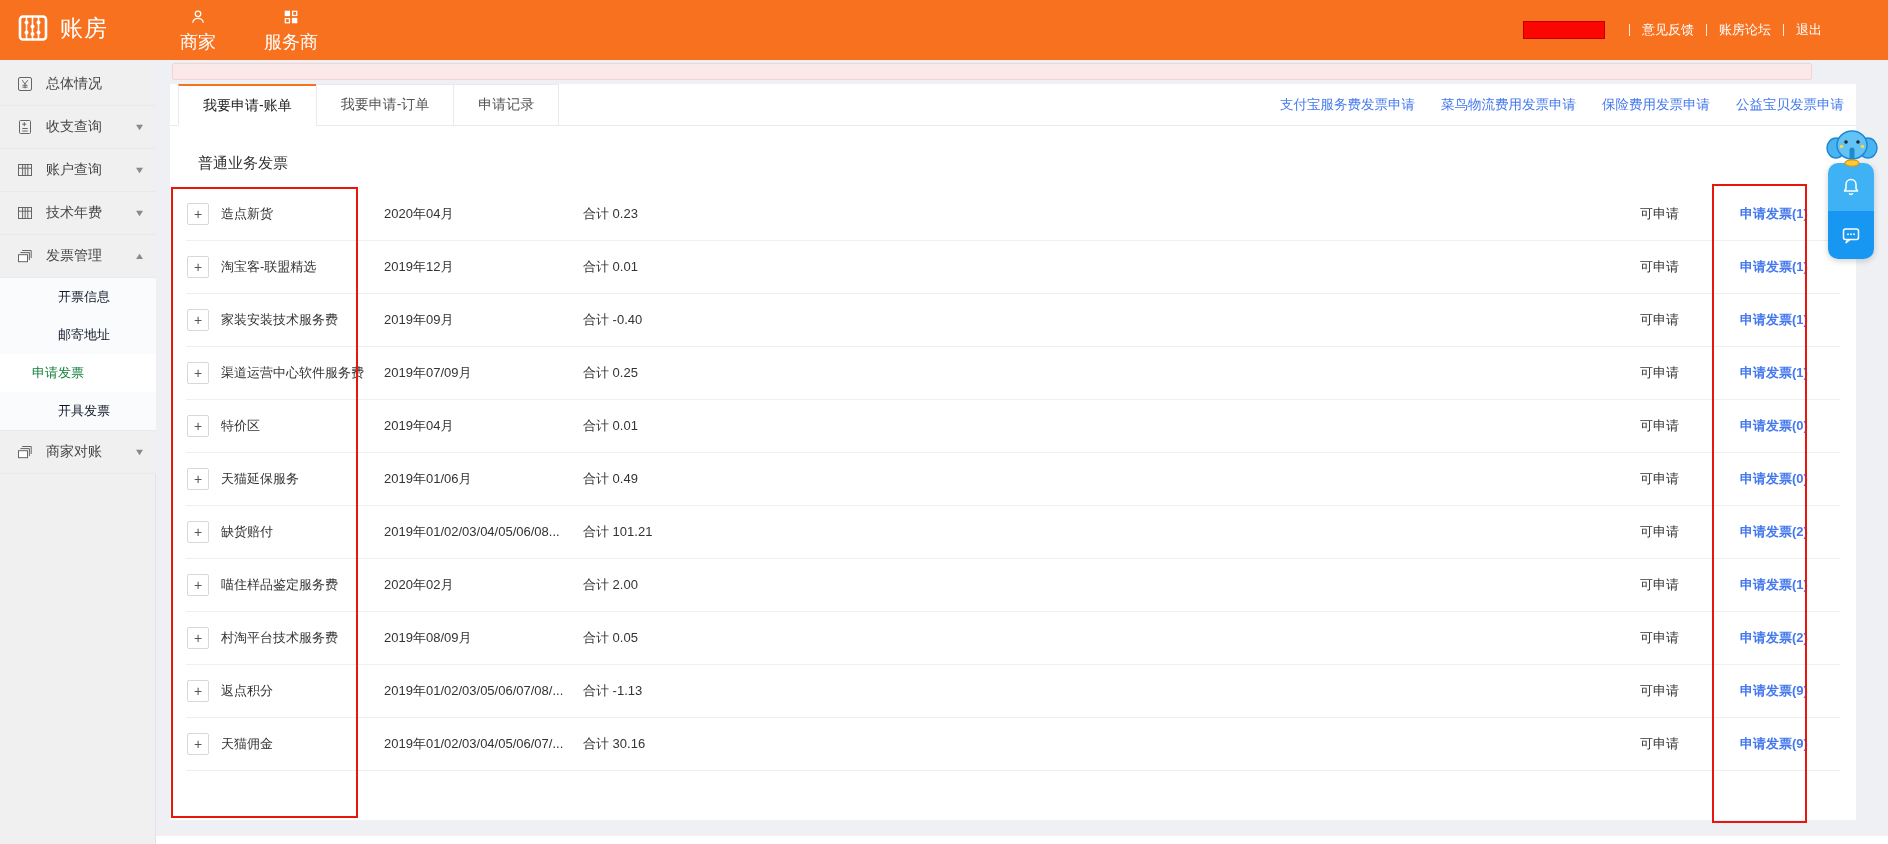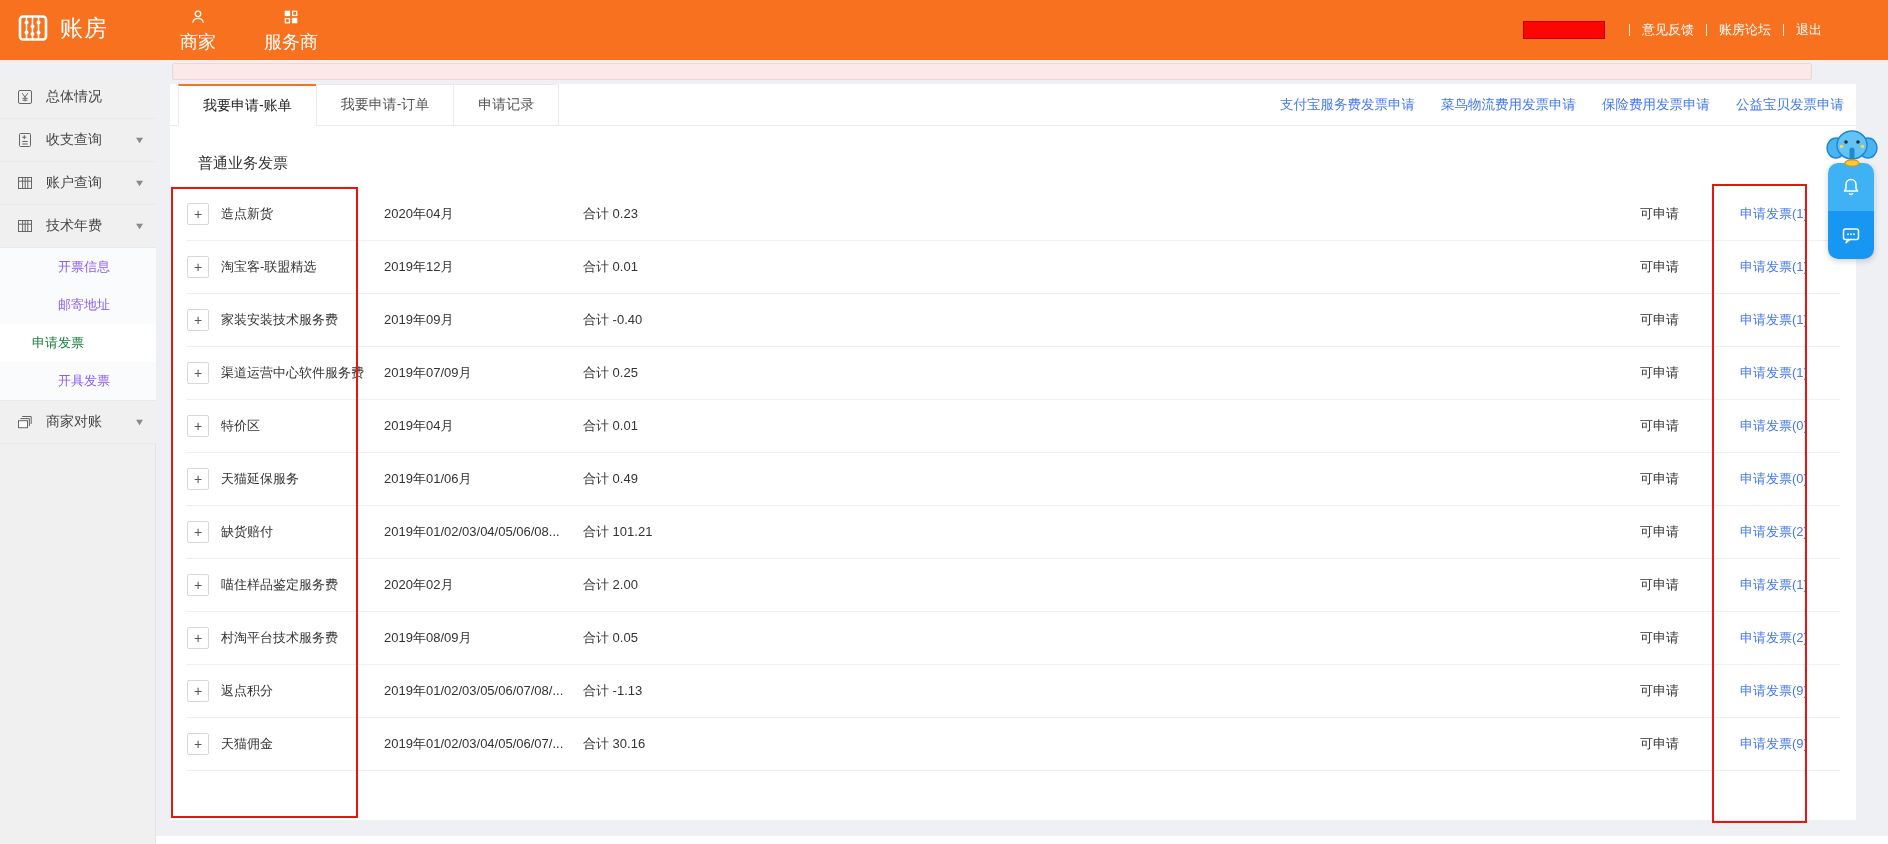--- a/index.html
+++ b/index.html
@@ -15,29 +15,29 @@
   .logo{margin-left:18px;display:flex;align-items:flex-start;gap:12px;}
   .logo .app-title{font-size:23px;letter-spacing:1px;}
   .hdr-nav{margin-left:72px;display:flex;gap:48px;}
   .hdr-nav-item{display:flex;flex-direction:column;align-items:center;gap:3px;font-size:18px;cursor:pointer;}
   .hdr-nav-item .nav-ico{height:20px;display:flex;align-items:center;}
   .hdr-right{margin-left:auto;margin-right:66px;display:flex;align-items:center;font-size:13px;}
   .redacted{width:80px;height:16px;background:#fb0603;border:1px solid #c30000;margin-right:12px;}
   .hdr-sep{width:1px;height:12px;background:rgba(255,255,255,.85);margin:0 12px;}
   .hdr-link{color:#fff;cursor:pointer;text-decoration:none;}
   
-  .sidebar{position:absolute;top:76px;left:0;width:156px;bottom:0;background:#f0f0f1;
+  .sidebar{position:absolute;top:63px;left:0;width:156px;bottom:0;background:#f0f0f1;
     box-shadow:inset -1px 0 0 #e3e3e6;}
   .side-item{height:42px;display:flex;align-items:center;padding:0 12px 0 16px;font-size:14px;color:#464646;
     cursor:pointer;border-bottom:1px solid #e9e9eb;background:#f0f0f1;}
   .side-item .ico{width:18px;display:flex;justify-content:center;}
   .side-item .lbl{margin-left:12px;}
   .side-item .chev{margin-left:auto;font-size:9px;color:#8a8a8a;transform:scaleX(1.3);}
   .submenu{background:#fafbfc;border-bottom:1px solid #e9e9eb;}
-  .sub-item{height:38px;line-height:38px;padding-left:58px;font-size:13px;color:#8b5cf6;cursor:pointer;}
+  .sub-item{height:38px;line-height:38px;padding-left:58px;font-size:13px;color:#0f172a;cursor:pointer;}
   .sub-item.active{background:#ffffff;color:#15803d;padding-left:32px;}
   
   .main{position:absolute;left:156px;top:60px;right:0;bottom:0;}
   .alert{position:absolute;left:16px;right:76px;top:3px;height:15px;background:#fbe9e9;
     border:1px solid #f3d3d3;border-radius:2px;}
   .panel{position:absolute;left:14px;top:24px;right:32px;bottom:24px;background:#fff;}
   .tabbar{height:42px;display:flex;align-items:stretch;position:relative;}
   .tabbar::after{content:"";position:absolute;left:0;right:0;bottom:0;height:1px;background:#e8eaec;}
   .tabs{display:flex;margin-left:8px;}
   .tab{min-width:76px;padding:0 24px;display:flex;align-items:center;justify-content:center;font-size:14px;
@@ -49,21 +49,21 @@
   
   .table{position:absolute;left:16px;right:16px;top:104px;
     --cols:198px 199px 101px 321px 325px 310px 70px 1fr;}
   .thead{display:grid;grid-template-columns:var(--cols);height:34px;align-items:center;
     background:#f5f7fa;color:#9a9fa6;font-size:13px;}
   .tr{display:grid;grid-template-columns:var(--cols);height:53px;box-sizing:border-box;align-items:center;
     border-bottom:1px solid #edeff2;font-size:13px;color:#333;background:#fff;}
   .cell-type{display:flex;align-items:center;gap:12px;padding-left:1px;}
   .expand-btn{width:22px;height:22px;box-sizing:border-box;border:1px solid #d8d8d8;border-radius:2px;background:#fff;
     color:#555;font-size:14px;line-height:19px;text-align:center;cursor:pointer;flex:0 0 auto;}
-  .cell-action{padding-left:30px;}
+  .cell-action{padding-left:30px;font-weight:bold;}
   .th-action{padding-left:30px;}
   .action-link{color:var(--link,#4478ee);text-decoration:none;cursor:pointer;}
   
   .mascot{position:absolute;right:9px;top:125px;width:54px;height:42px;z-index:8;pointer-events:none;}
   .widget{position:absolute;right:14px;top:163px;width:46px;height:96px;border-radius:10px;overflow:hidden;
     box-shadow:0 2px 6px rgba(0,0,0,.18);z-index:7;}
   .widget-btn{height:48px;display:flex;align-items:center;justify-content:center;cursor:pointer;}
   .widget-btn.bell{background:#3fb2f6;}
   .widget-btn.chat{background:#1897f2;}
   .widget-btn svg{width:22px;height:22px;}
@@ -158,20 +158,31 @@
     <div class="side-item">
       <span class="ico">
         <svg viewBox="0 0 16 16" width="16" height="16">
           <rect x="1.5" y="2.5" width="13" height="11" fill="none" stroke="#666"></rect>
           <path d="M1.5 6.2h13M5.6 2.5v11M8.2 2.5v11M10.8 2.5v11" fill="none" stroke="#666"></path>
         </svg>
       </span>
       <span class="lbl">技术年费</span>
       <span class="chev">▼</span>
     </div>
+    <div class="side-item">
+      <span class="ico">
+        <svg viewBox="0 0 16 16" width="16" height="16">
+          <path d="M5.2 2.5h9v7.5" fill="none" stroke="#666"></path>
+          <path d="M3.4 4.6h9v7.5" fill="none" stroke="#666"></path>
+          <rect x="1.5" y="6.7" width="9" height="7" fill="#fff" stroke="#666"></rect>
+        </svg>
+      </span>
+      <span class="lbl">发票管理</span>
+      <span class="chev">▲</span>
+    </div>
     <div class="submenu">
       <div class="sub-item">开票信息</div>
       <div class="sub-item">邮寄地址</div>
       <div class="sub-item active">申请发票</div>
       <div class="sub-item">开具发票</div>
     </div>
     <div class="side-item">
       <span class="ico">
         <svg viewBox="0 0 16 16" width="16" height="16">
           <path d="M5.2 2.5h9v7.5" fill="none" stroke="#666"></path>

